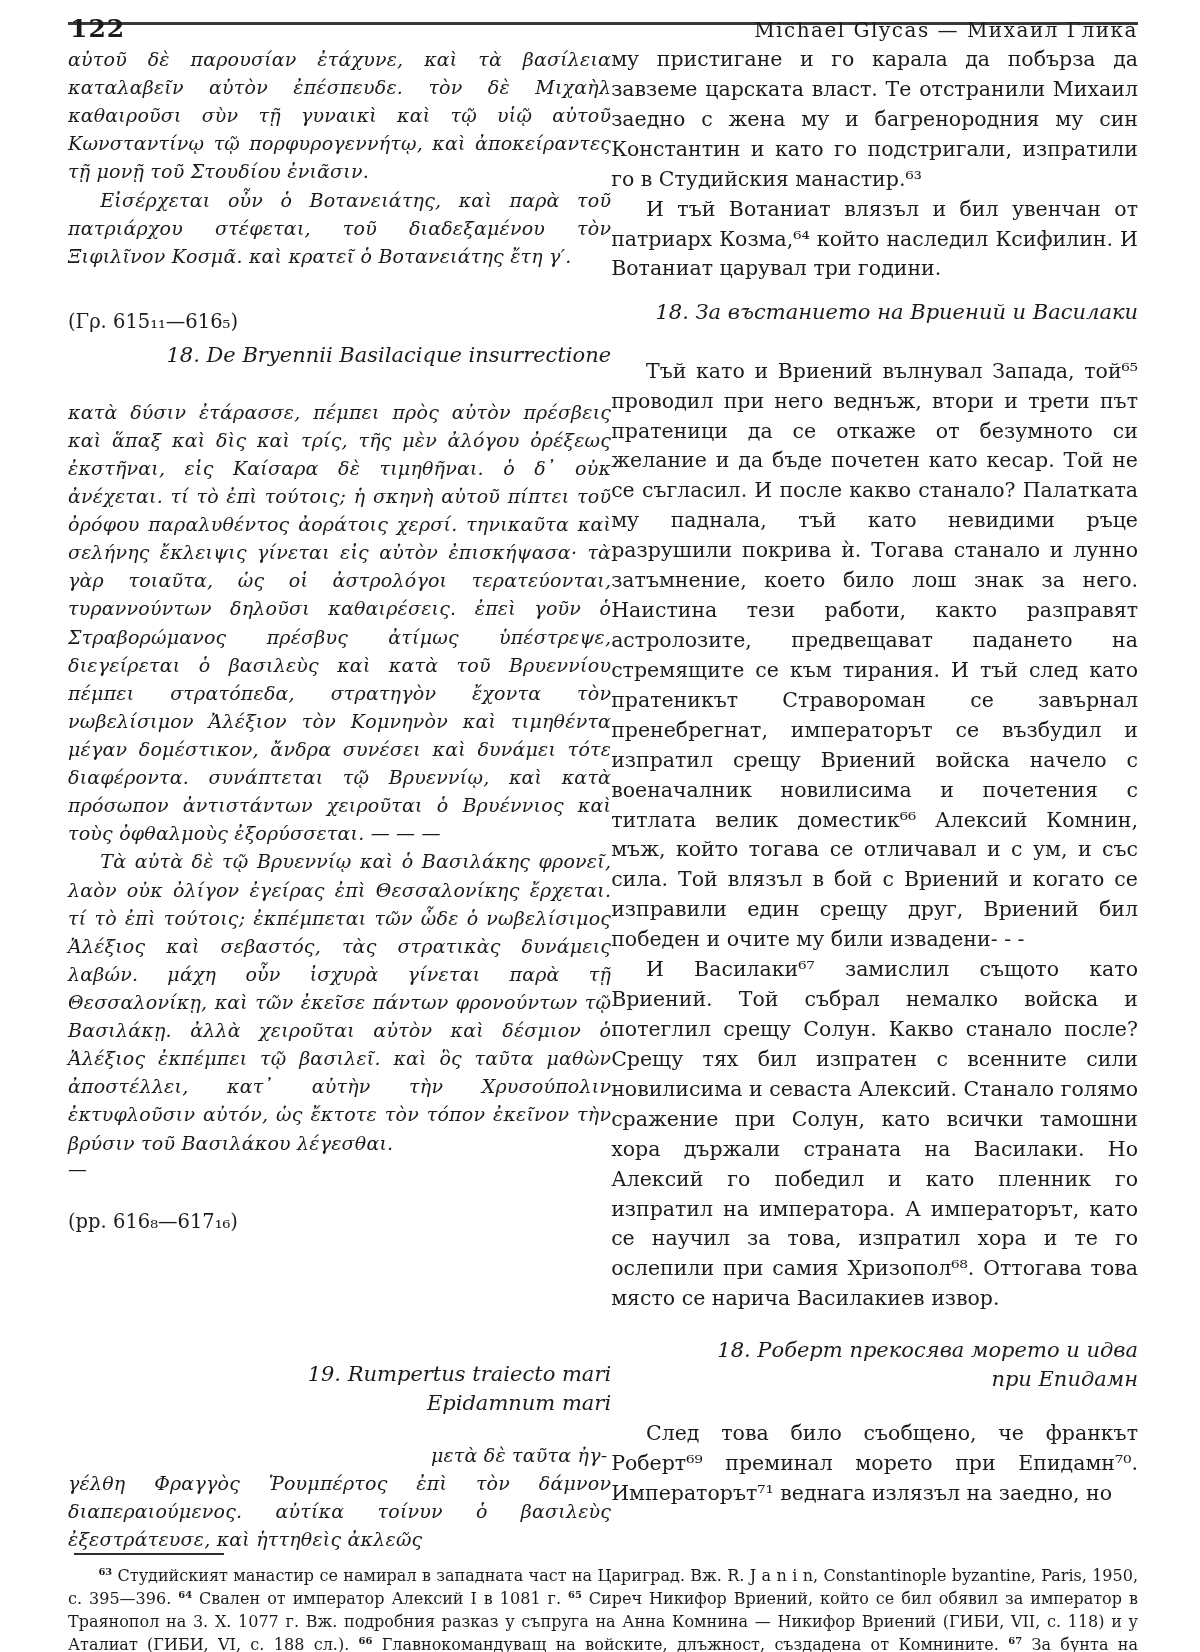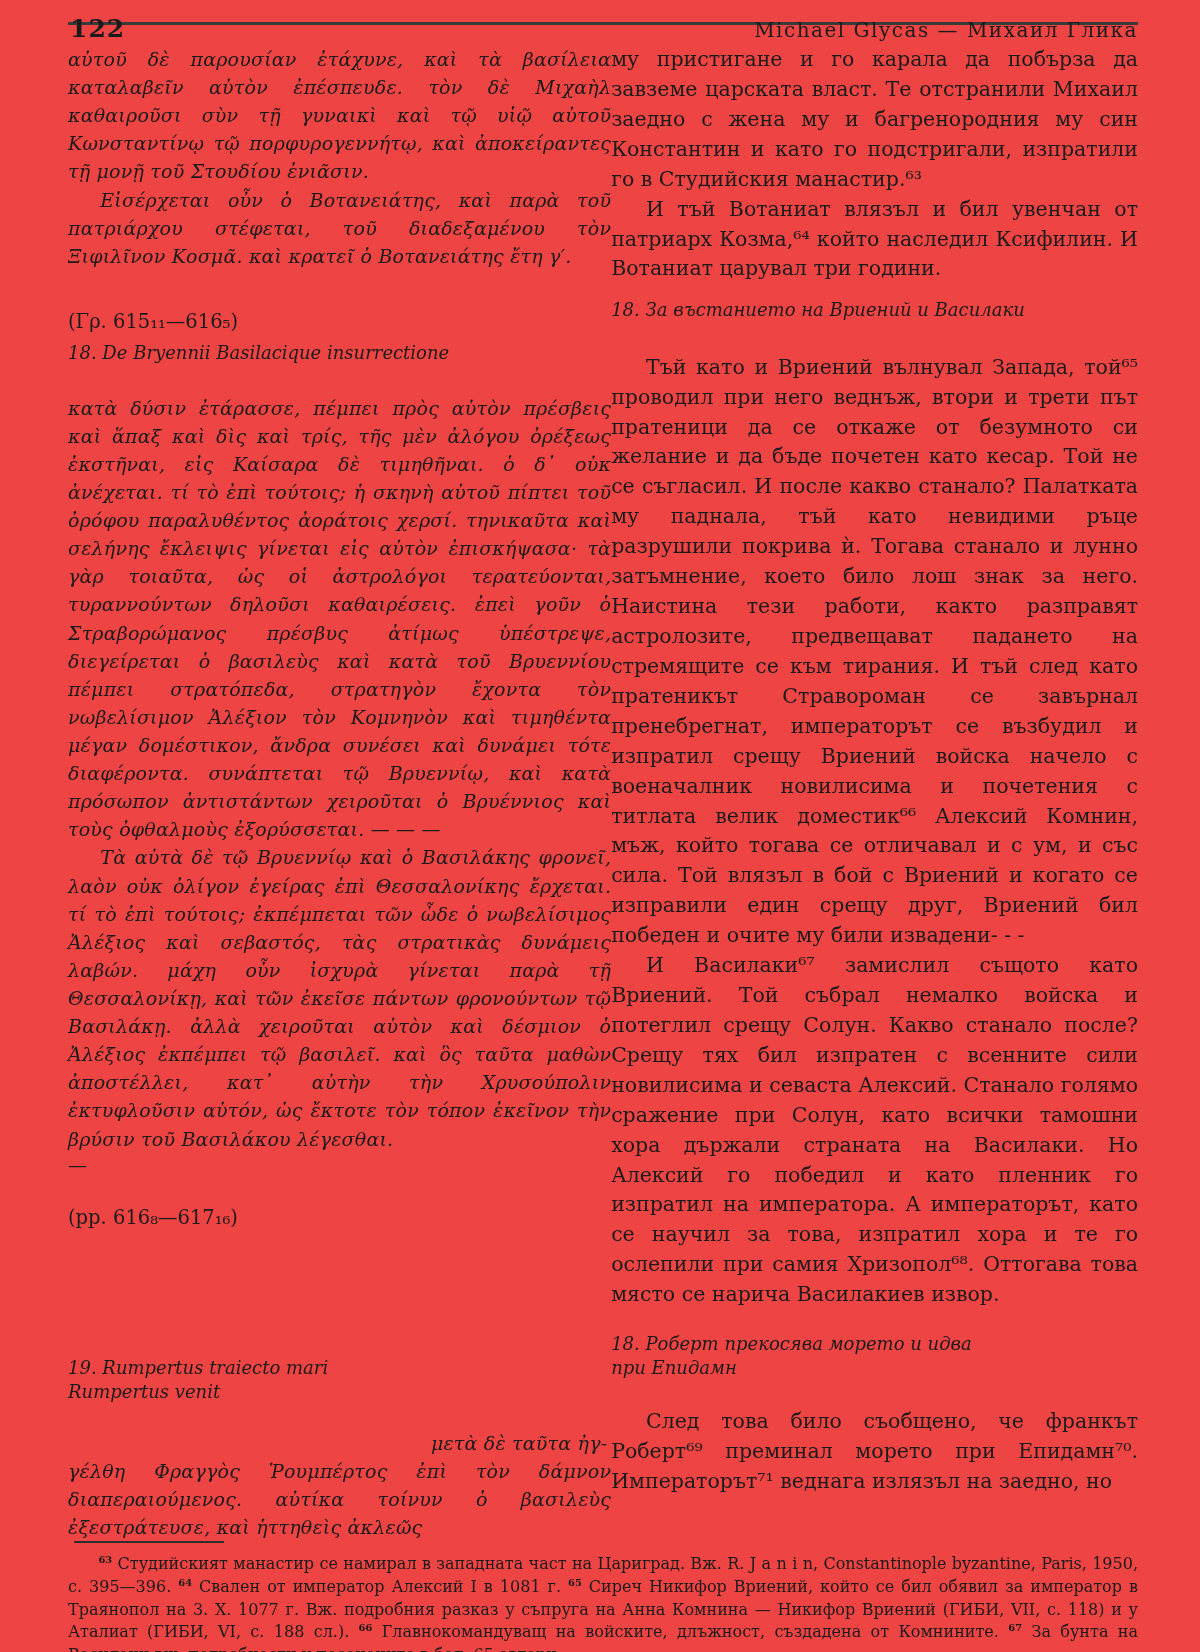--- a/index.html
+++ b/index.html
@@ -1,20 +1,20 @@
 <!DOCTYPE html>
 <html><head>
 <meta charset="utf-8">
 <style>
   html,body { margin:0; padding:0; background:#d9d6cf; }
   .page {
     position:relative;
     width:1200px; height:1652px;
     margin:0 auto;
-    background:#ef4444;
+    background:#ffffff;
     color:#1b1b1b;
     box-sizing:border-box;
     padding:14px 62px 24px 68px;
     font-family:"DejaVu Serif","Liberation Serif",serif;
     overflow:hidden;
     display:flex; flex-direction:column;
   }
   
   .hdr { position:relative; height:34px; }
   .pageno { position:absolute; left:2px; top:0; font-size:25px; font-weight:bold; letter-spacing:1px; }
@@ -49,22 +49,22 @@
     font-style:normal;
     font-size:19.5px;
     text-align:left;
     padding-right:2.6em;
     margin:26px 0 8px 0;
   }
   .ref-end { margin:30px 0 0 0; }
   .heading {
     font-weight:normal;
     font-style:italic;
-    font-size:18px;
-    text-align:left;
+    font-size:21px;
+    text-align:right;
     margin:6px 0 28px 0;
     line-height:1.35;
   }
   .heading-right18 { margin-top:14px; margin-bottom:30px; }
   .heading-19-left { margin-top:46px; margin-bottom:24px; }
   .heading-19-right { margin-top:22px; margin-bottom:26px; }
   .dash-line { font-size:19px; line-height:1.1; margin-top:2px; }
 
   
   .footer { margin-top:auto; }
@@ -112,21 +112,21 @@
 
     <section class="cell">
       <h2 class="heading heading-right18">18. За въстанието на Вриений и Василаки</h2>
       <p class="bg indent">Тъй като и Вриений вълнувал Запада, той⁶⁵ проводил при него веднъж, втори и трети път пратеници да се откаже от безумното си желание и да бъде почетен като кесар. Той не се съгласил. И после какво станало? Палатката му паднала, тъй като невидими ръце разрушили покрива ѝ. Тогава станало и лунно затъмнение, което било лош знак за него. Наистина тези работи, както разправят астролозите, предвещават падането на стремящите се към тирания. И тъй след като пратеникът Стравороман се завърнал пренебрегнат, императорът се възбудил и изпратил срещу Вриений войска начело с военачалник новилисима и почетения с титлата велик доместик⁶⁶ Алексий Комнин, мъж, който тогава се отличавал и с ум, и със сила. Той влязъл в бой с Вриений и когато се изправили един срещу друг, Вриений бил победен и очите му били извадени- - -</p>
       <p class="bg indent">И Василаки⁶⁷ замислил същото като Вриений. Той събрал немалко войска и потеглил срещу Солун. Какво станало после? Срещу тях бил изпратен с всенните сили новилисима и севаста Алексий. Станало голямо сражение при Солун, като всички тамошни хора държали страната на Василаки. Но Алексий го победил и като пленник го изпратил на императора. А императорът, като се научил за това, изпратил хора и те го ослепили при самия Хризопол⁶⁸. Оттогава това място се нарича Василакиев извор.</p>
     </section>
 
     <section class="cell">
       <h2 class="heading heading-19-left">
         <span>19. Rumpertus traiecto mari</span><br>
-        <span>Rumpertus venit</span>
+        <span>Epidamnum mari</span>
       </h2>
       <p class="greek openline">μετὰ δὲ ταῦτα ἠγ-</p>
       <p class="greek">γέλθη Φραγγὸς Ῥουμπέρτος ἐπὶ τὸν δάμνον διαπεραιούμενος. αὐτίκα τοίνυν ὁ βασιλεὺς ἐξεστράτευσε, καὶ ἡττηθεὶς ἀκλεῶς</p>
     </section>
 
     <section class="cell">
       <h2 class="heading heading-19-right">
         <span>18. Роберт прекосява морето и идва</span><br>
         <span>при Епидамн</span>
       </h2>

